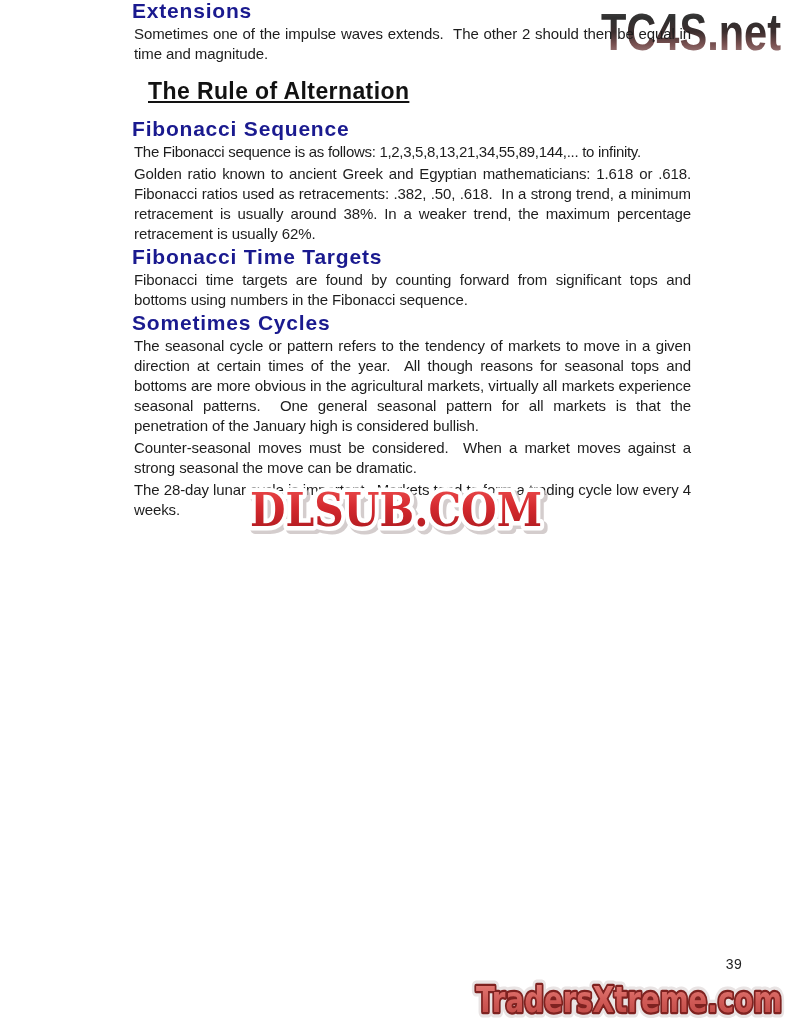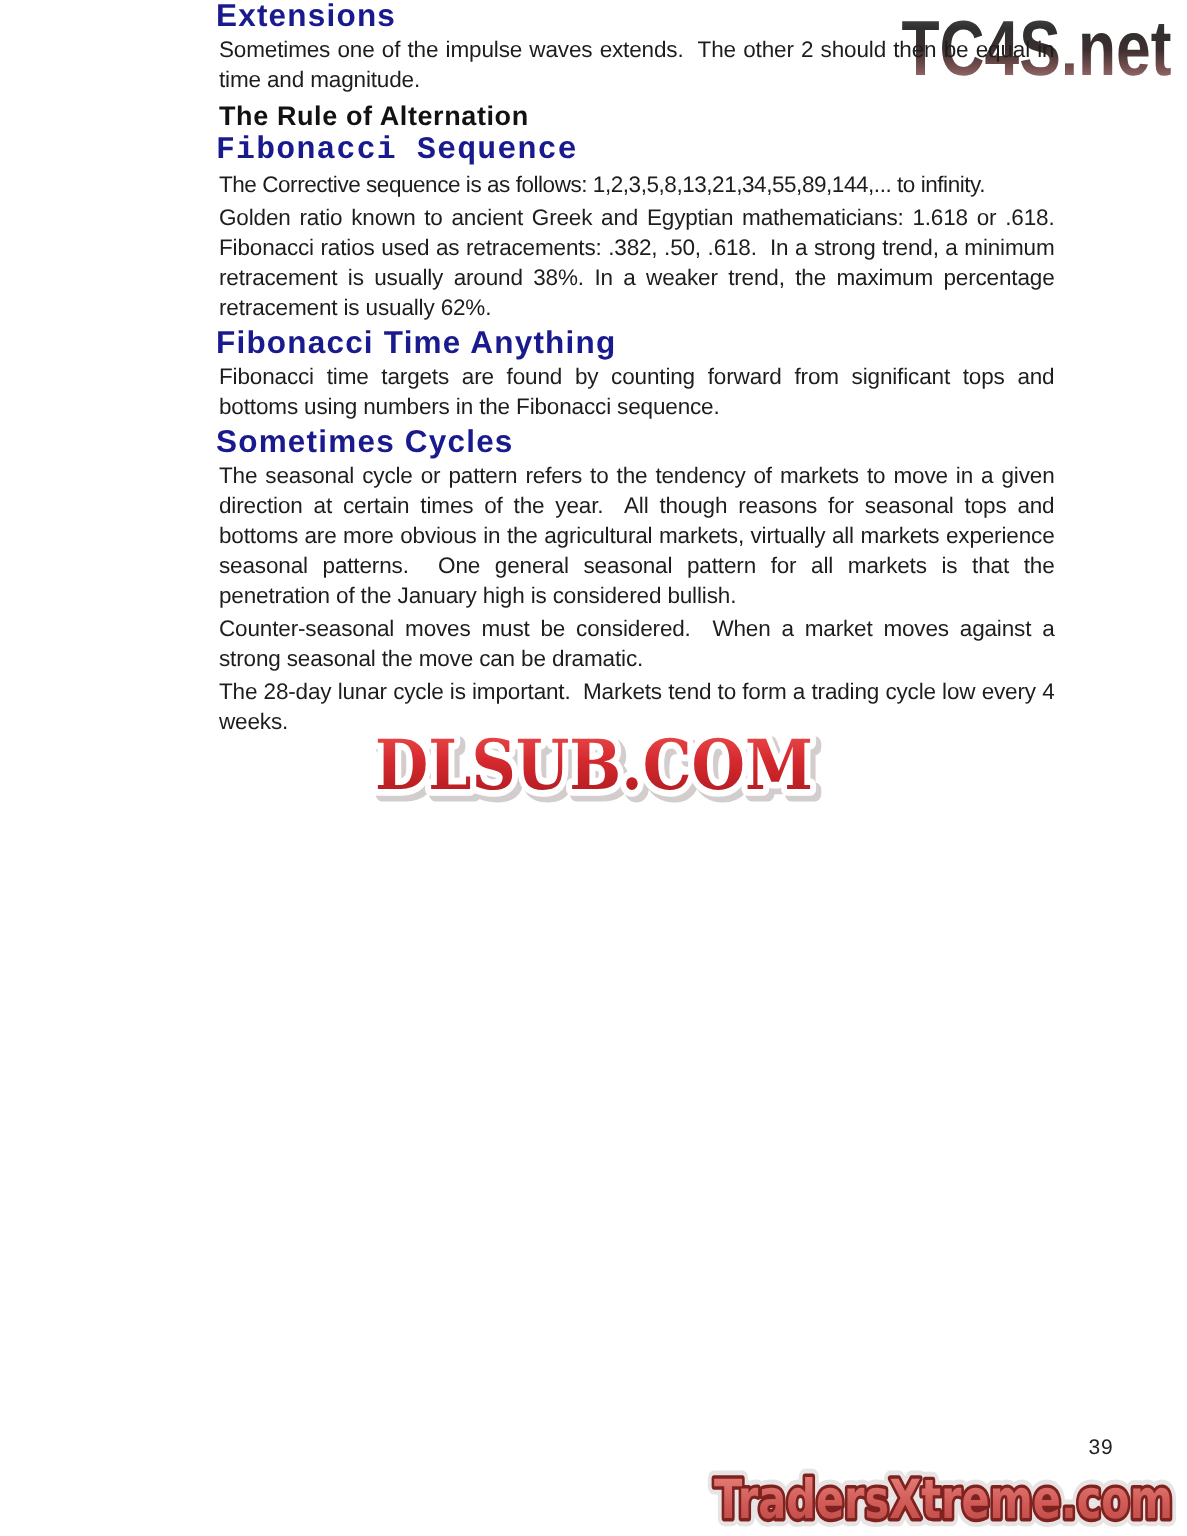--- a/index.html
+++ b/index.html
@@ -1,38 +1,38 @@
 <!DOCTYPE html>
 <html><head>
 <meta charset="utf-8">
 <style>
   html,body { margin:0; padding:0; background:#ffffff; }
   .page {
     position:relative; width:791px; height:1024px; background:#ffffff;
     font-family:"Liberation Sans", sans-serif; overflow:hidden;
   }
   .doc {
-    position:absolute; left:144px; top:0; width:561px;
+    position:absolute; left:132px; top:0; width:561px;
     color:#1d1d1d; font-size:15px; line-height:20px;
     text-align:justify; letter-spacing:-0.1px;
   }
   .doc p { margin:2px; }
   .doc h2 {
     margin:0; font-size:21px; line-height:22px; font-weight:bold;
     letter-spacing:0.8px; color:#1a1a8f; text-align:left;
   }
   .doc h3 {
-    margin:2px; font-size:18px; line-height:22px; font-weight:bold;
-    letter-spacing:0.4px; color:#121212; text-align:left;
+    margin:16px; font-size:23px; line-height:22px; font-weight:bold;
+    letter-spacing:0.4px; color:#121212; text-align:left;text-decoration:underline;
   }
   .mt-ext { margin-top:104px; }
   .mt-p1  { margin-top:17px; }
   .mt-h3  { margin-top:9px; }
   .mt-p2  { margin-top:14px; }
-  .mt-fib { margin-top:71px;font-family:Liberation Mono, monospace; }
+  .mt-fib { margin-top:71px; }
   .mt-p3  { margin-top:13px; letter-spacing:-0.3px; white-space:nowrap; text-align:left; }
   .mt-p4  { margin-top:14px; }
   .mt-tt  { margin-top:33px; }
   .mt-p5  { margin-top:19px; }
   .mt-sc  { margin-top:29px; }
   .mt-p6  { margin-top:9px; }
   .mt-p7  { margin-top:7px; }
   .mt-p8  { margin-top:9px; }
   .mt-p9  { margin-top:8px; }
 
@@ -63,24 +63,24 @@
     <text x="96" y="47" text-anchor="middle" font-family="Liberation Sans, sans-serif" font-weight="bold" font-size="52" textLength="180" lengthAdjust="spacingAndGlyphs" fill="url(#tc-grad)">TC4S.net</text>
   </svg>
 
   <div class="doc">
     <h2 class="mt-ext">Extensions</h2>
     <p class="mt-p1">Sometimes one of the impulse waves extends.&nbsp; The other 2 should then be equal in time and magnitude.</p>
 
     <h3 class="mt-h3">The Rule of Alternation</h3>
 
     <h2 class="mt-fib">Fibonacci Sequence</h2>
-    <p class="mt-p3">The Corrective sequence is as follows: 1,2,3,5,8,13,21,34,55,89,144,... to infinity.</p>
+    <p class="mt-p3">The Fibonacci sequence is as follows: 1,2,3,5,8,13,21,34,55,89,144,... to infinity.</p>
     <p class="mt-p4">Golden ratio known to ancient Greek and Egyptian mathematicians: 1.618 or .618. Fibonacci ratios used as retracements: .382, .50, .618.&nbsp; In a strong trend, a minimum retracement is usually around 38%. In a weaker trend, the maximum percentage retracement is usually 62%.</p>
 
-    <h2 class="mt-tt">Fibonacci Time Anything</h2>
+    <h2 class="mt-tt">Fibonacci Time Targets</h2>
     <p class="mt-p5">Fibonacci time targets are found by counting forward from significant tops and bottoms using numbers in the Fibonacci sequence.</p>
 
     <h2 class="mt-sc">Sometimes Cycles</h2>
     <p class="mt-p6">The seasonal cycle or pattern refers to the tendency of markets to move in a given direction at certain times of the year.&nbsp; All though reasons for seasonal tops and bottoms are more obvious in the agricultural markets, virtually all markets experience seasonal patterns.&nbsp; One general seasonal pattern for all markets is that the penetration of the January high is considered bullish.</p>
     <p class="mt-p8">Counter-seasonal moves must be considered.&nbsp; When a market moves against a strong seasonal the move can be dramatic.</p>
     <p class="mt-p9">The 28-day lunar cycle is important.&nbsp; Markets tend to form a trading cycle low every 4 weeks.</p>
   </div>
 
   <svg class="watermark" width="315" height="56" viewBox="0 0 315 56">
     <defs>

